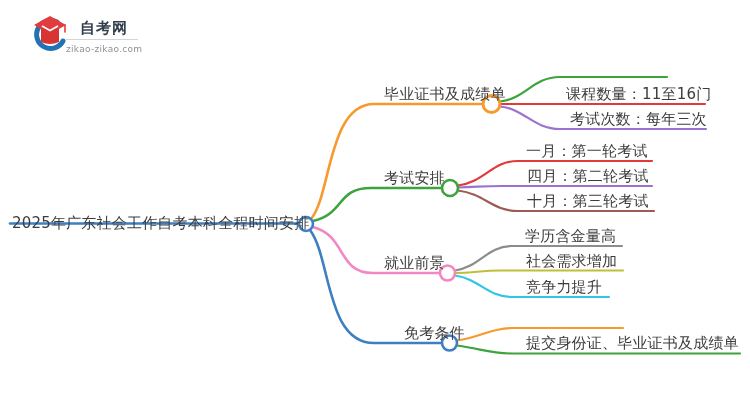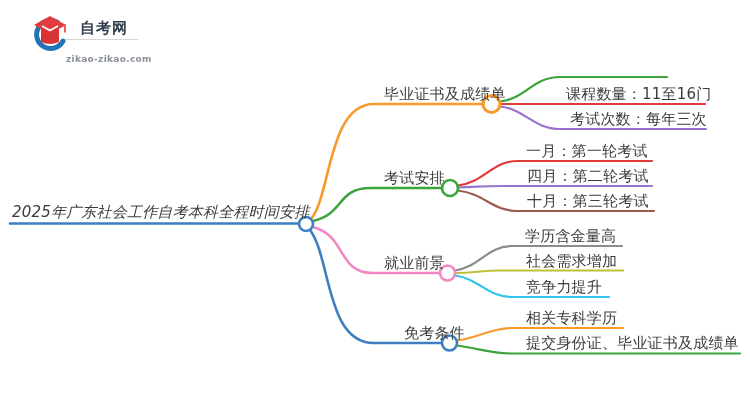--- a/index.html
+++ b/index.html
@@ -6,21 +6,21 @@
   .canvas {
     position:relative; width:750px; height:403px; background:#ffffff;
     font-family:"DejaVu Sans","Liberation Sans",sans-serif; overflow:hidden;
   }
   svg.connectors { position:absolute; left:0; top:0; }
   .label {
     position:absolute; font-size:15px; line-height:18px; color:#3c3c3c;
     white-space:nowrap; letter-spacing:0.2px;
   }
   
-  [data-name="root-topic-label"]            { left:12px;  top:203px;font-style:italic; }
+  [data-name="root-topic-label"]            { left:12px;  top:214px; }
   [data-name="branch-schedule-label"]       { left:384px; top:85px;  }
   [data-name="leaf-duration-label"]         { left:566px; top:58px;  }
   [data-name="leaf-course-count-label"]     { left:566px; top:85px;  }
   [data-name="leaf-exam-frequency-label"]   { left:570px; top:110px; }
   [data-name="branch-exam-plan-label"]      { left:384px; top:169px; }
   [data-name="leaf-january-label"]          { left:526px; top:142px; }
   [data-name="leaf-april-label"]            { left:527px; top:167px; }
   [data-name="leaf-october-label"]          { left:527px; top:192px; }
   [data-name="branch-career-label"]         { left:384px; top:254px; }
   [data-name="leaf-degree-value-label"]     { left:525px; top:227px; }
@@ -28,22 +28,22 @@
   [data-name="leaf-competitiveness-label"]  { left:526px; top:278px; }
   [data-name="branch-exemption-label"]      { left:404px; top:324px; }
   [data-name="leaf-college-degree-label"]   { left:526px; top:309px; }
   [data-name="leaf-documents-label"]        { left:526px; top:334px; }
   
   .logo { position:absolute; left:0; top:0; width:180px; height:60px; }
   .logo-icon { position:absolute; left:28px; top:13px; }
   .logo-title { position:absolute; left:80px; top:19px; font-size:15px; font-weight:bold;
                 color:#323e4c; letter-spacing:1px; white-space:nowrap; }
   .logo-divider { position:absolute; left:66px; top:39px; width:72px; height:1px; background:#d5d5d5; }
-  .logo-domain { position:absolute; left:66px; top:54px; font-size:9px; color:#8b9198;
-                 letter-spacing:0.3px; white-space:nowrap;font-weight:bold; }
+  .logo-domain { position:absolute; left:66px; top:44px; font-size:9px; color:#8b9198;
+                 letter-spacing:0.3px; white-space:nowrap; }
   
   path.ln { fill:none; stroke-linecap:round; }
   circle.anchor { fill:#ffffff; }
 </style>
 </head>
 <body>
 
 <div class="canvas" data-name="mindmap-canvas">
 
   <svg class="connectors" width="750" height="410" viewBox="0 0 750 410" data-name="mindmap-connectors">
@@ -99,16 +99,15 @@
   <div class="label" data-name="leaf-january-label">一月：第一轮考试</div>
   <div class="label" data-name="leaf-april-label">四月：第二轮考试</div>
   <div class="label" data-name="leaf-october-label">十月：第三轮考试</div>
 
   <div class="label" data-name="branch-career-label">就业前景</div>
   <div class="label" data-name="leaf-degree-value-label">学历含金量高</div>
   <div class="label" data-name="leaf-social-demand-label">社会需求增加</div>
   <div class="label" data-name="leaf-competitiveness-label">竞争力提升</div>
 
   <div class="label" data-name="branch-exemption-label">免考条件</div>
-  <div class="label" data-name="leaf-college-degree-label">相关专科学历</div>
   <div class="label" data-name="leaf-documents-label">提交身份证、毕业证书及成绩单</div>
 
 </div>
 
 </body></html>

